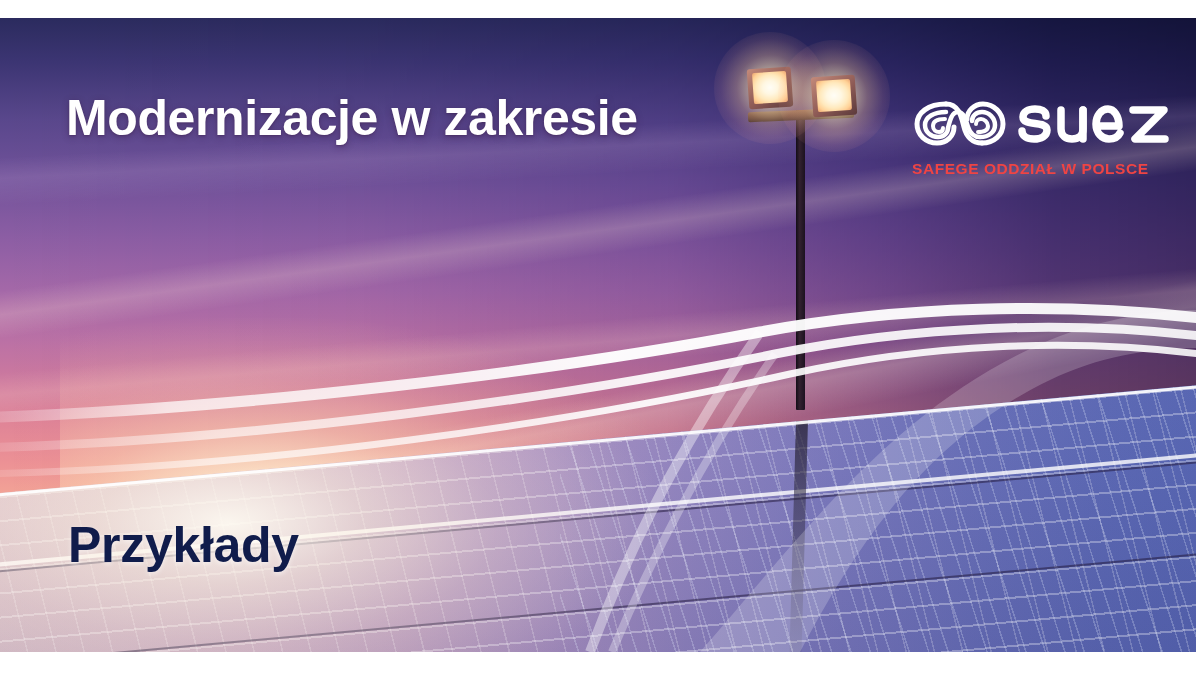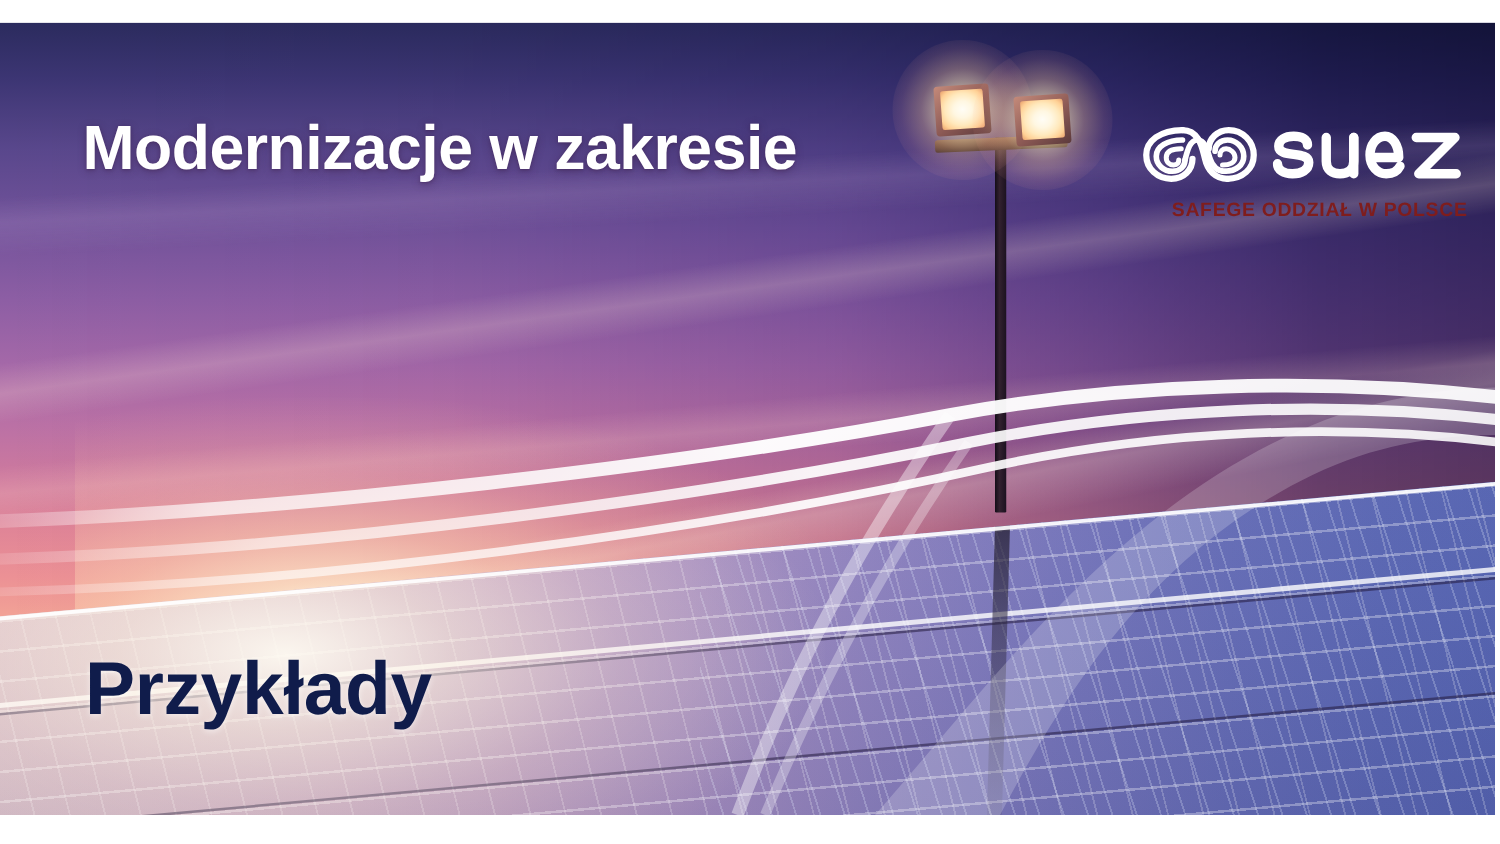--- a/index.html
+++ b/index.html
@@ -315,21 +315,21 @@
     text-shadow: 0 2px 7px rgba(60,30,70,0.45), 0 1px 2px rgba(60,30,70,0.35);
   }
   .headline .ln { display: block; }
 
   .caption {
     position: absolute;
     left: 68px;
     top: 516px;
     z-index: 50;
     color: #101c4b;
-    font-size: 60px;
+    font-size: 50px;
     font-weight: 700;
     letter-spacing: -0.3px;
     text-shadow: 0 2px 5px rgba(255,255,255,0.55);
   }
 
   
   .logo {
     position: absolute;
     left: 912px;
     top: 92px;
@@ -347,25 +347,25 @@
     width: 96px;
     height: 58px;
   }
   .logo-word {
     flex: 0 0 auto;
     width: 152px;
     height: 50px;
   }
   .logo-sub {
     margin-top: 6px;
-    color: #7f1d1d;
+    color: #ef4444;
     font-size: 15.5px;
     font-weight: 700;
     letter-spacing: 0.55px;
-    text-align: right;
+    text-align: left;
     white-space: nowrap;
   }
 </style>
 </head>
 <body>
 
 <div class="slide">
 
   <div class="photo">
 

